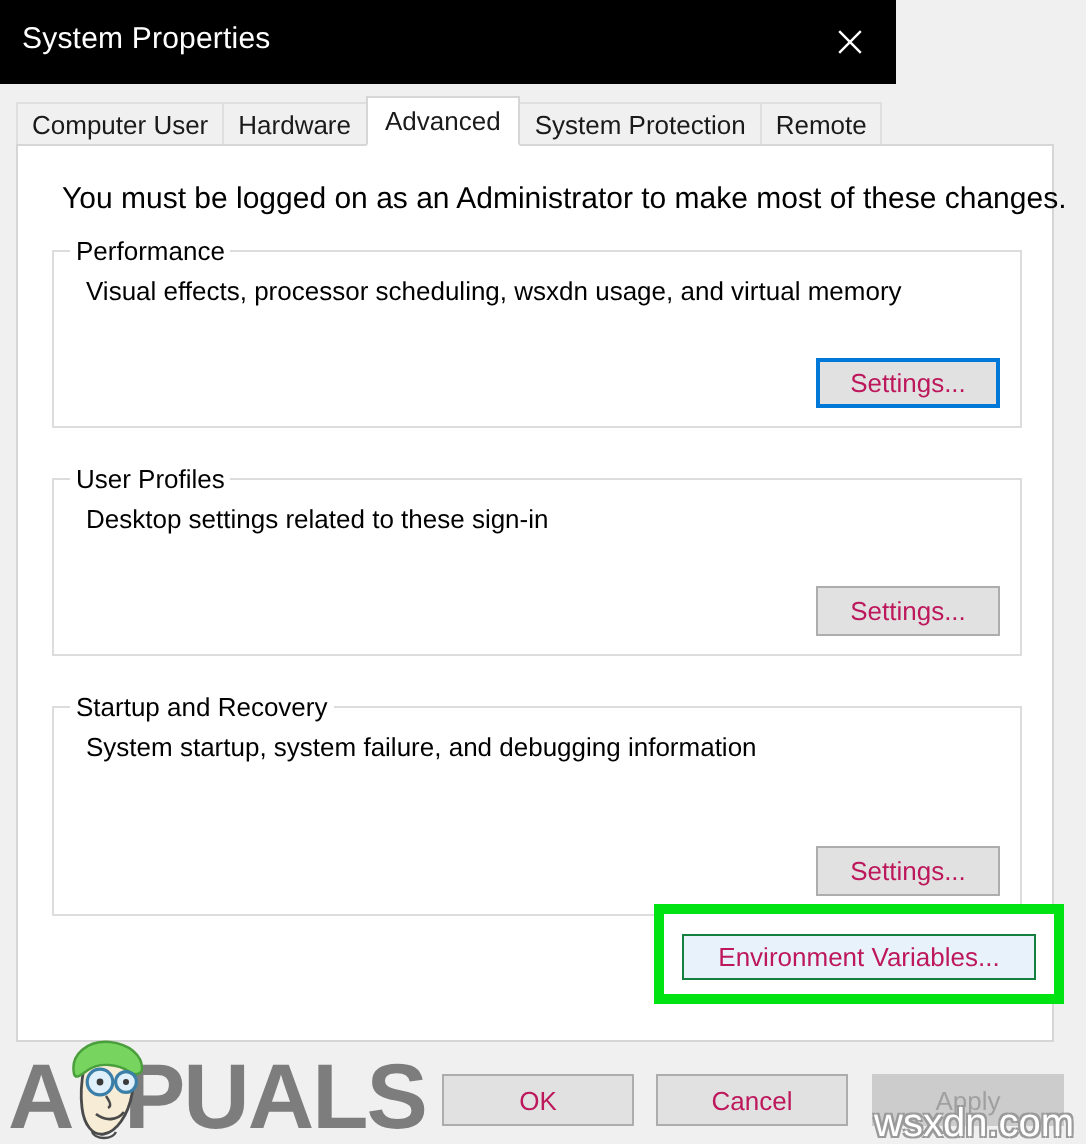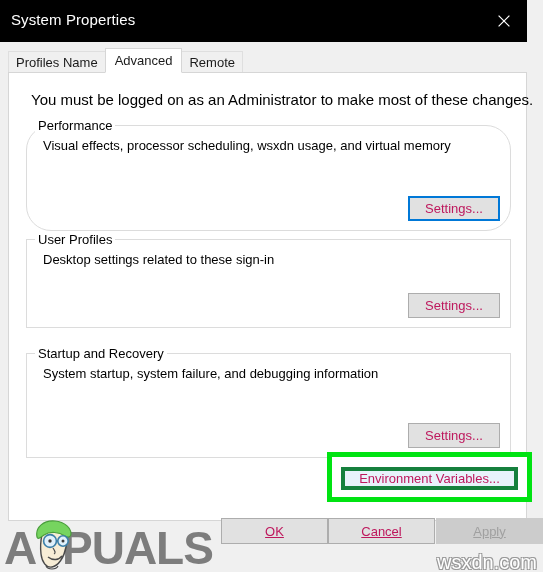--- a/index.html
+++ b/index.html
@@ -20,21 +20,21 @@
     width: 543px;
     height: 572px;
     background: #f0f0f0;
     overflow: hidden;
   }
 
   
   #titlebar {
     position: absolute;
     left: 0; top: 0;
-    width: 527px;
+    width: 448px;
     height: 42px;
     background: #000000;
   }
   #title-text {
     position: absolute;
     left: 11px;
     top: 11px;
     font-size: 15px;
     color: #ffffff;
     letter-spacing: 0.1px;
@@ -149,21 +149,21 @@
     white-space: nowrap;
     text-align: center;
   }
   .btn.focused {
     background: #e1e1e1;
     border: 1px solid #0078d7;
     box-shadow: inset 0 0 0 1px #0078d7;
   }
   .btn.hovered {
     background: #e8f2fb;
-    border: 4px solid #15803d;
+    border: 1px solid #15803d;
   }
   .btn.disabled {
     color: #a0a0a0;
     background: #cccccc;
     border: 1px solid #cccccc;
   }
 
   .settings-btn {
     width: 92px;
     height: 25px;
@@ -185,25 +185,24 @@
     position: absolute;
     left: 9px;
     top: 10px;
     width: 177px;
     height: 23px;
   }
 
   
   .action-btn {
     position: absolute;
-    top: 518px;
-    width: 107px;
+    top: 537px;
+    width: 96px;
     height: 26px;
     z-index: 3;
-    text-decoration: underline;
   }
   #ok-btn    { left: 221px; }
   #cancel-btn{ left: 328px; }
   #apply-btn { left: 436px; }
 
   
   #appuals-watermark {
     position: absolute;
     left: 4px;
     top: 520px;
@@ -234,30 +233,32 @@
     <div id="close-button">
       <span>
         <svg width="16" height="16" viewBox="0 0 16 16" aria-hidden="true">
           <path d="M2.6 2.6 L13.4 13.4 M13.4 2.6 L2.6 13.4" stroke="#ffffff" stroke-width="1.2" fill="none"></path>
         </svg>
       </span>
     </div>
   </div>
 
   <div id="tabstrip">
-    <div class="tab">Profiles Name</div>
+    <div class="tab">Computer User</div>
+    <div class="tab">Hardware</div>
     <div class="tab selected">Advanced</div>
+    <div class="tab">System Protection</div>
     <div class="tab">Remote</div>
   </div>
 
   <div id="tabpage">
 
     <div id="admin-note">You must be logged on as an Administrator to make most of these changes.</div>
 
-    <div class="groupbox" style="top:52px; height:106px;border-radius:25px;">
+    <div class="groupbox" style="top:52px; height:89px;">
       <div class="group-legend">Performance</div>
       <div class="group-desc">Visual effects, processor scheduling, wsxdn usage, and virtual memory</div>
       <div class="btn settings-btn focused" style="right:10px; bottom:9px;">Settings...</div>
     </div>
 
     <div class="groupbox" style="top:166px; height:89px;">
       <div class="group-legend">User Profiles</div>
       <div class="group-desc">Desktop settings related to these sign-in</div>
       <div class="btn settings-btn" style="right:10px; bottom:9px;">Settings...</div>
     </div>

